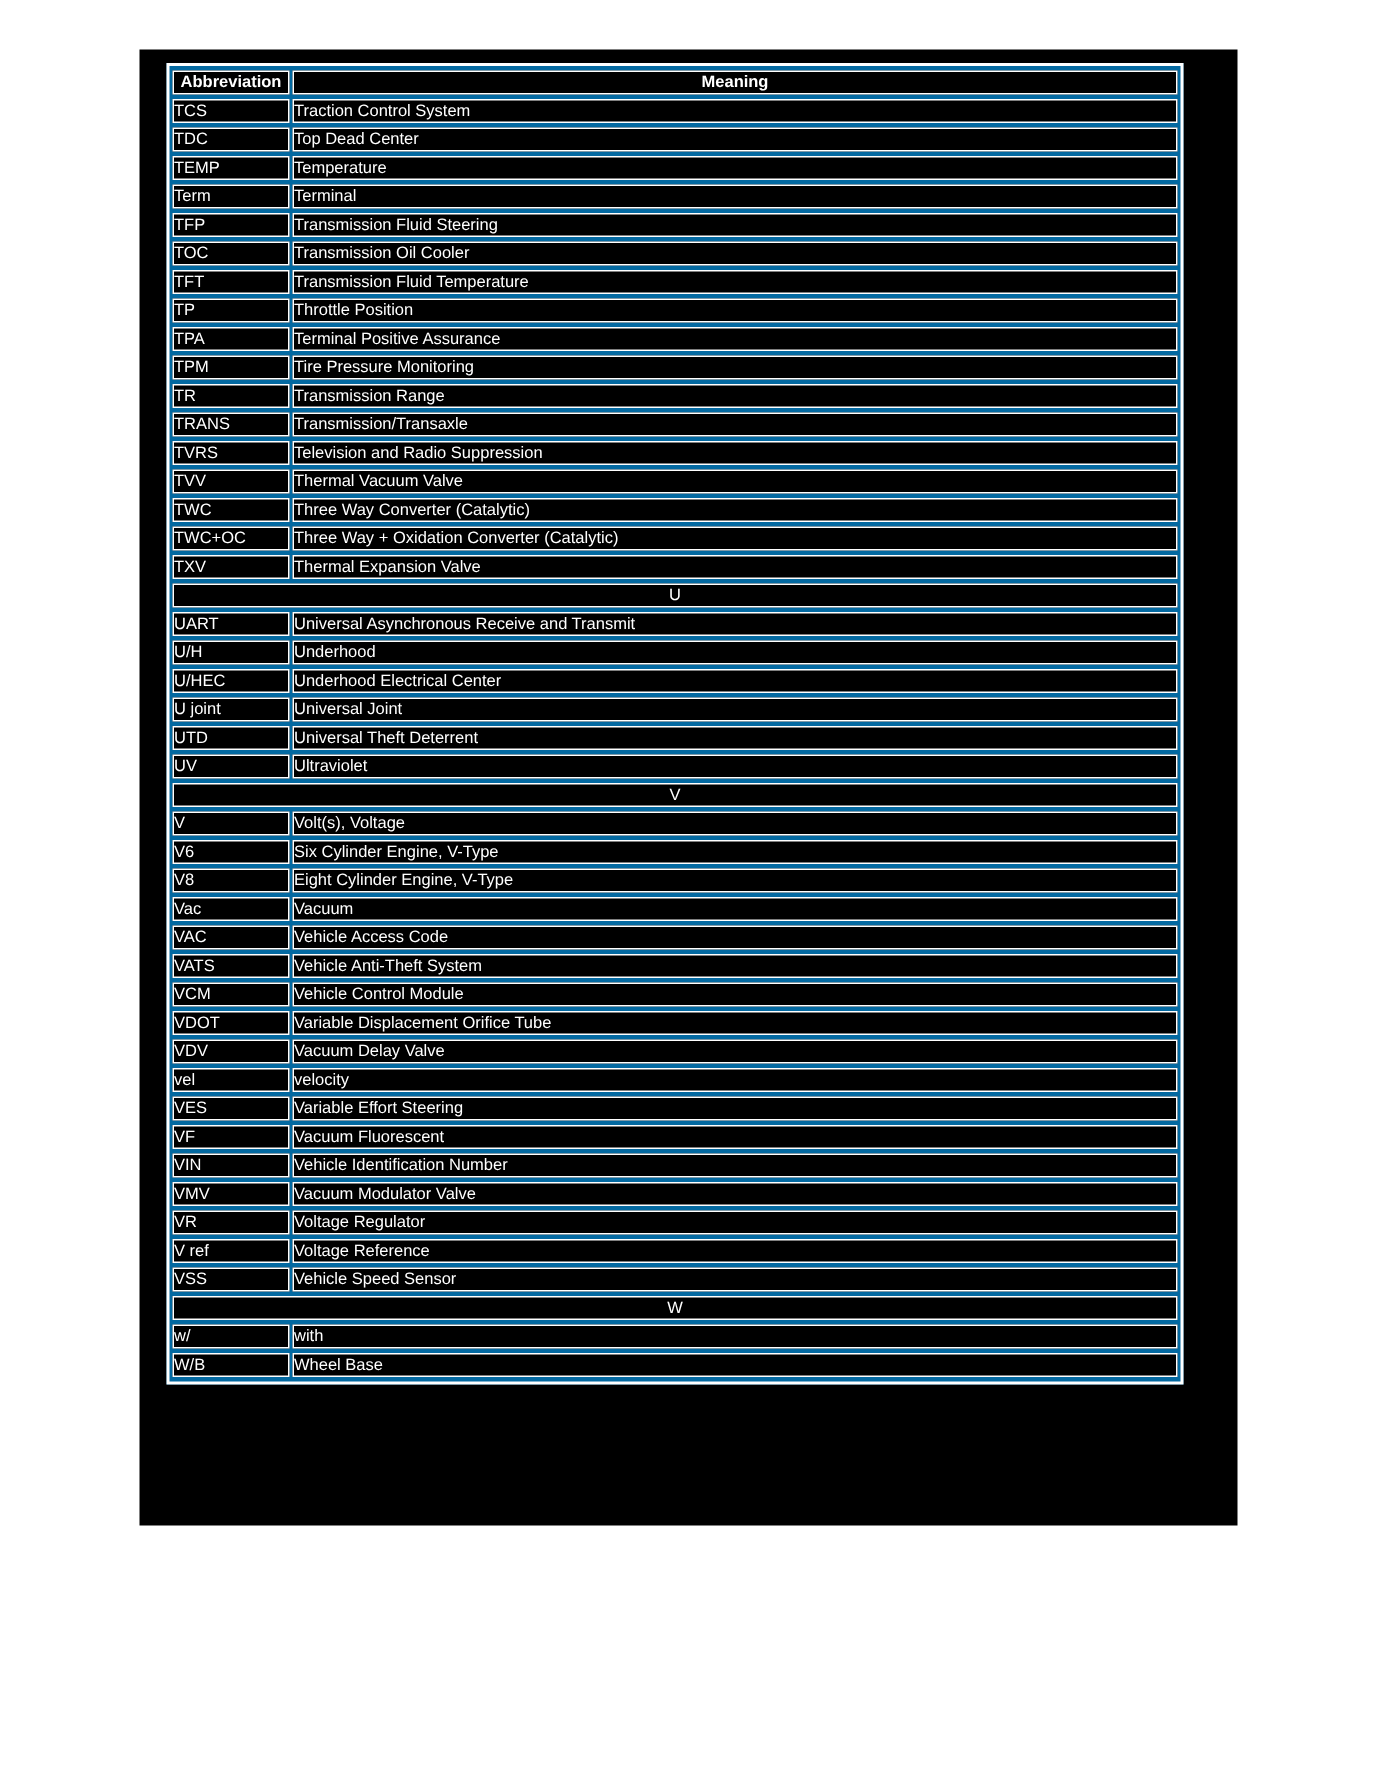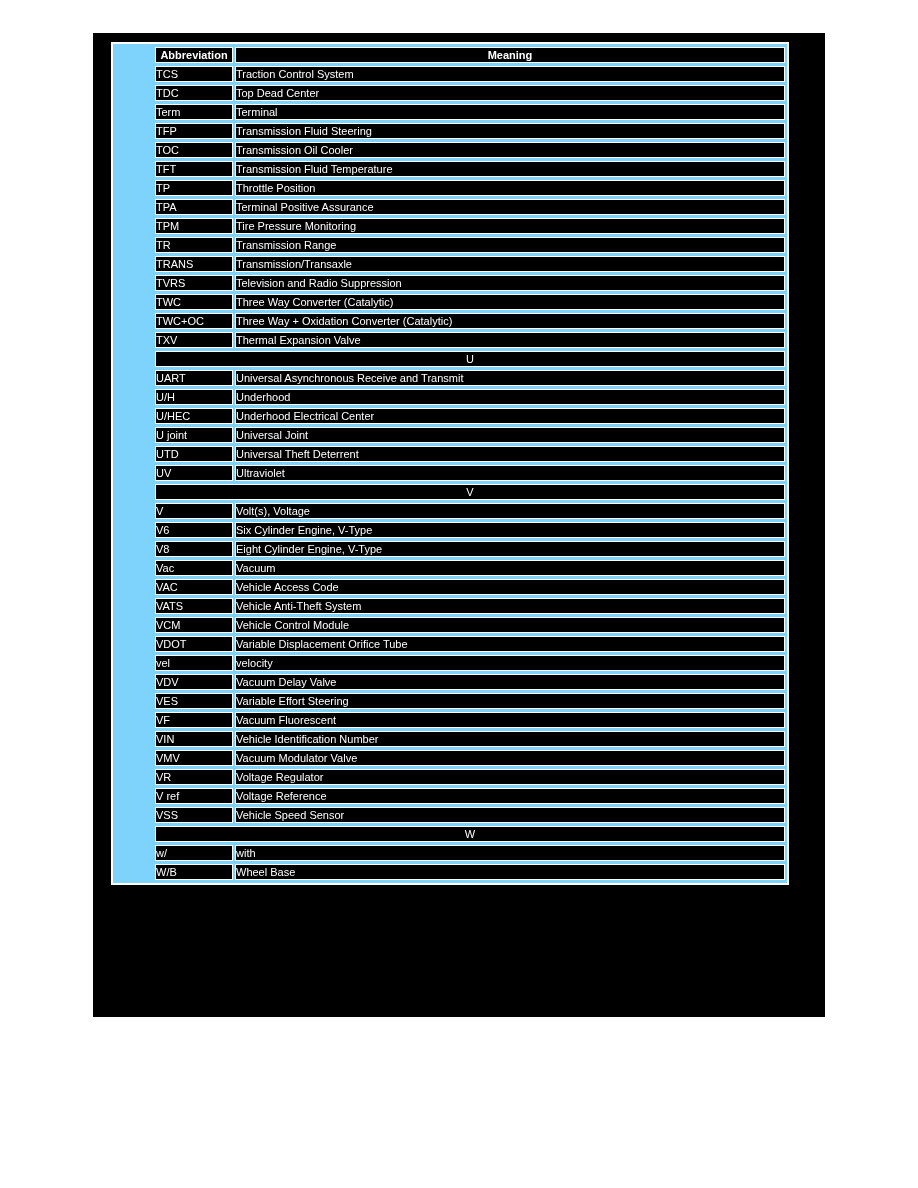--- a/index.html
+++ b/index.html
@@ -23,22 +23,21 @@
     height: 984px;
     background: #000000;
   }
   .table-frame {
     position: absolute;
     left: 18px;
     top: 9px;
     width: 678px;
     border: 2px solid #ffffff;
     box-sizing: border-box;
-    background: #7dd3fc;
-    padding-left: 40px;
+    background: #0369a1;
   }
   table.abbr-table {
     width: 100%;
     border-collapse: separate;
     border-spacing: 2px 3px;
     table-layout: fixed;
   }
   table.abbr-table th,
   table.abbr-table td {
     border: 1.5px solid #ffffff;
@@ -87,20 +86,24 @@
         <tbody>
             <tr>
               <td class="abbr-cell">TCS</td>
               <td class="meaning-cell">Traction Control System</td>
             </tr>
             <tr>
               <td class="abbr-cell">TDC</td>
               <td class="meaning-cell">Top Dead Center</td>
             </tr>
             <tr>
+              <td class="abbr-cell">TEMP</td>
+              <td class="meaning-cell">Temperature</td>
+            </tr>
+            <tr>
               <td class="abbr-cell">Term</td>
               <td class="meaning-cell">Terminal</td>
             </tr>
             <tr>
               <td class="abbr-cell">TFP</td>
               <td class="meaning-cell">Transmission Fluid Steering</td>
             </tr>
             <tr>
               <td class="abbr-cell">TOC</td>
               <td class="meaning-cell">Transmission Oil Cooler</td>
@@ -127,20 +130,24 @@
             </tr>
             <tr>
               <td class="abbr-cell">TRANS</td>
               <td class="meaning-cell">Transmission/Transaxle</td>
             </tr>
             <tr>
               <td class="abbr-cell">TVRS</td>
               <td class="meaning-cell">Television and Radio Suppression</td>
             </tr>
             <tr>
+              <td class="abbr-cell">TVV</td>
+              <td class="meaning-cell">Thermal Vacuum Valve</td>
+            </tr>
+            <tr>
               <td class="abbr-cell">TWC</td>
               <td class="meaning-cell">Three Way Converter (Catalytic)</td>
             </tr>
             <tr>
               <td class="abbr-cell">TWC+OC</td>
               <td class="meaning-cell">Three Way + Oxidation Converter (Catalytic)</td>
             </tr>
             <tr>
               <td class="abbr-cell">TXV</td>
               <td class="meaning-cell">Thermal Expansion Valve</td>
@@ -201,26 +208,26 @@
             </tr>
             <tr>
               <td class="abbr-cell">VCM</td>
               <td class="meaning-cell">Vehicle Control Module</td>
             </tr>
             <tr>
               <td class="abbr-cell">VDOT</td>
               <td class="meaning-cell">Variable Displacement Orifice Tube</td>
             </tr>
             <tr>
+              <td class="abbr-cell">VDV</td>
+              <td class="meaning-cell">Vacuum Delay Valve</td>
+            </tr>
+            <tr>
               <td class="abbr-cell">vel</td>
               <td class="meaning-cell">velocity</td>
-            </tr>
-            <tr>
-              <td class="abbr-cell">VDV</td>
-              <td class="meaning-cell">Vacuum Delay Valve</td>
             </tr>
             <tr>
               <td class="abbr-cell">VES</td>
               <td class="meaning-cell">Variable Effort Steering</td>
             </tr>
             <tr>
               <td class="abbr-cell">VF</td>
               <td class="meaning-cell">Vacuum Fluorescent</td>
             </tr>
             <tr>

